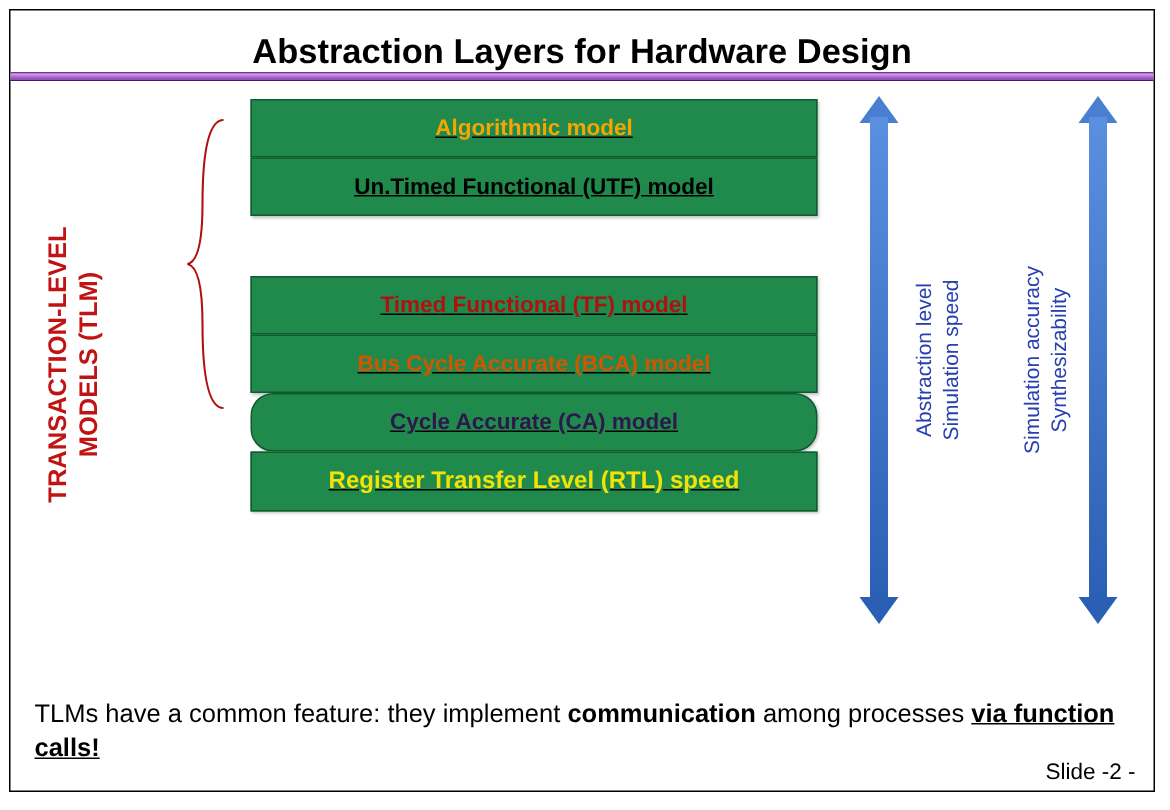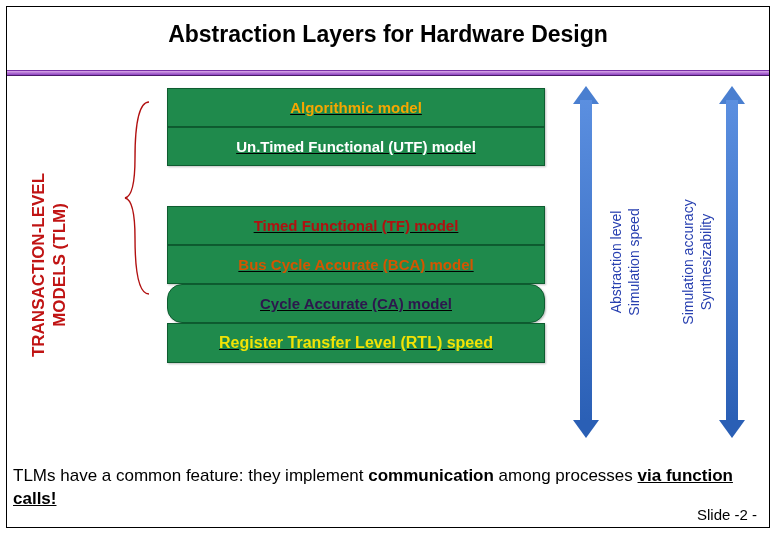--- a/index.html
+++ b/index.html
@@ -15,21 +15,21 @@
     width: 764px;
     height: 522px;
     margin: 6px;
     position: relative;
     background: #fff;
   }
   .title {
     text-align: center;
     font-size: 23px;
     font-weight: bold;
-    padding: 14px 0 22px 0;
+    padding: 14px 0 0 0;
   }
   .divider {
     height: 6px;
     width: 100%;
     background: linear-gradient(to bottom, #d9a6e8 0%, #8a3fbf 100%);
     border-top: 1px solid #7a2fa8;
     border-bottom: 1px solid #4a1a6a;
   }
   .content {
     position: relative;
@@ -67,21 +67,21 @@
   .model-box {
     background: #1f8a4c;
     border: 1px solid #0e5c30;
     box-shadow: 1px 1px 2px rgba(0,0,0,0.25);
     text-align: center;
     padding: 10px 4px;
     font-size: 15px;
     font-weight: bold;
   }
   .alg { color: #f7a600; }
-  .utf { color: #ffffff; }
+  .utf { color: #000000; }
   .tf  { color: #b11010; margin-top: 40px; }
   .bca { color: #d45500; }
   .ca  { color: #2d174d; border-radius: 15px; }
   .rtl { color: #f2e205; font-size: 16px; }
 
   .arrow-group {
     position: absolute;
     top: 14px;
     height: 344px;
     width: 18px;
@@ -111,21 +111,21 @@
     font-size: 14px;
     color: #2840b0;
     text-align: center;
     line-height: 1.25;
   }
   .v-label.l-left  { left: 618px; top: 186px; }
   .v-label.l-right { left: 690px; top: 186px; }
 
   .footer-text {
     position: absolute;
-    left: 6px;
+    left: 16px;
     right: 10px;
     bottom: 16px;
     font-size: 17px;
     line-height: 1.35;
   }
   .footer-text .u { text-decoration: underline; }
   .slide-num {
     position: absolute;
     right: 12px;
     bottom: 4px;

